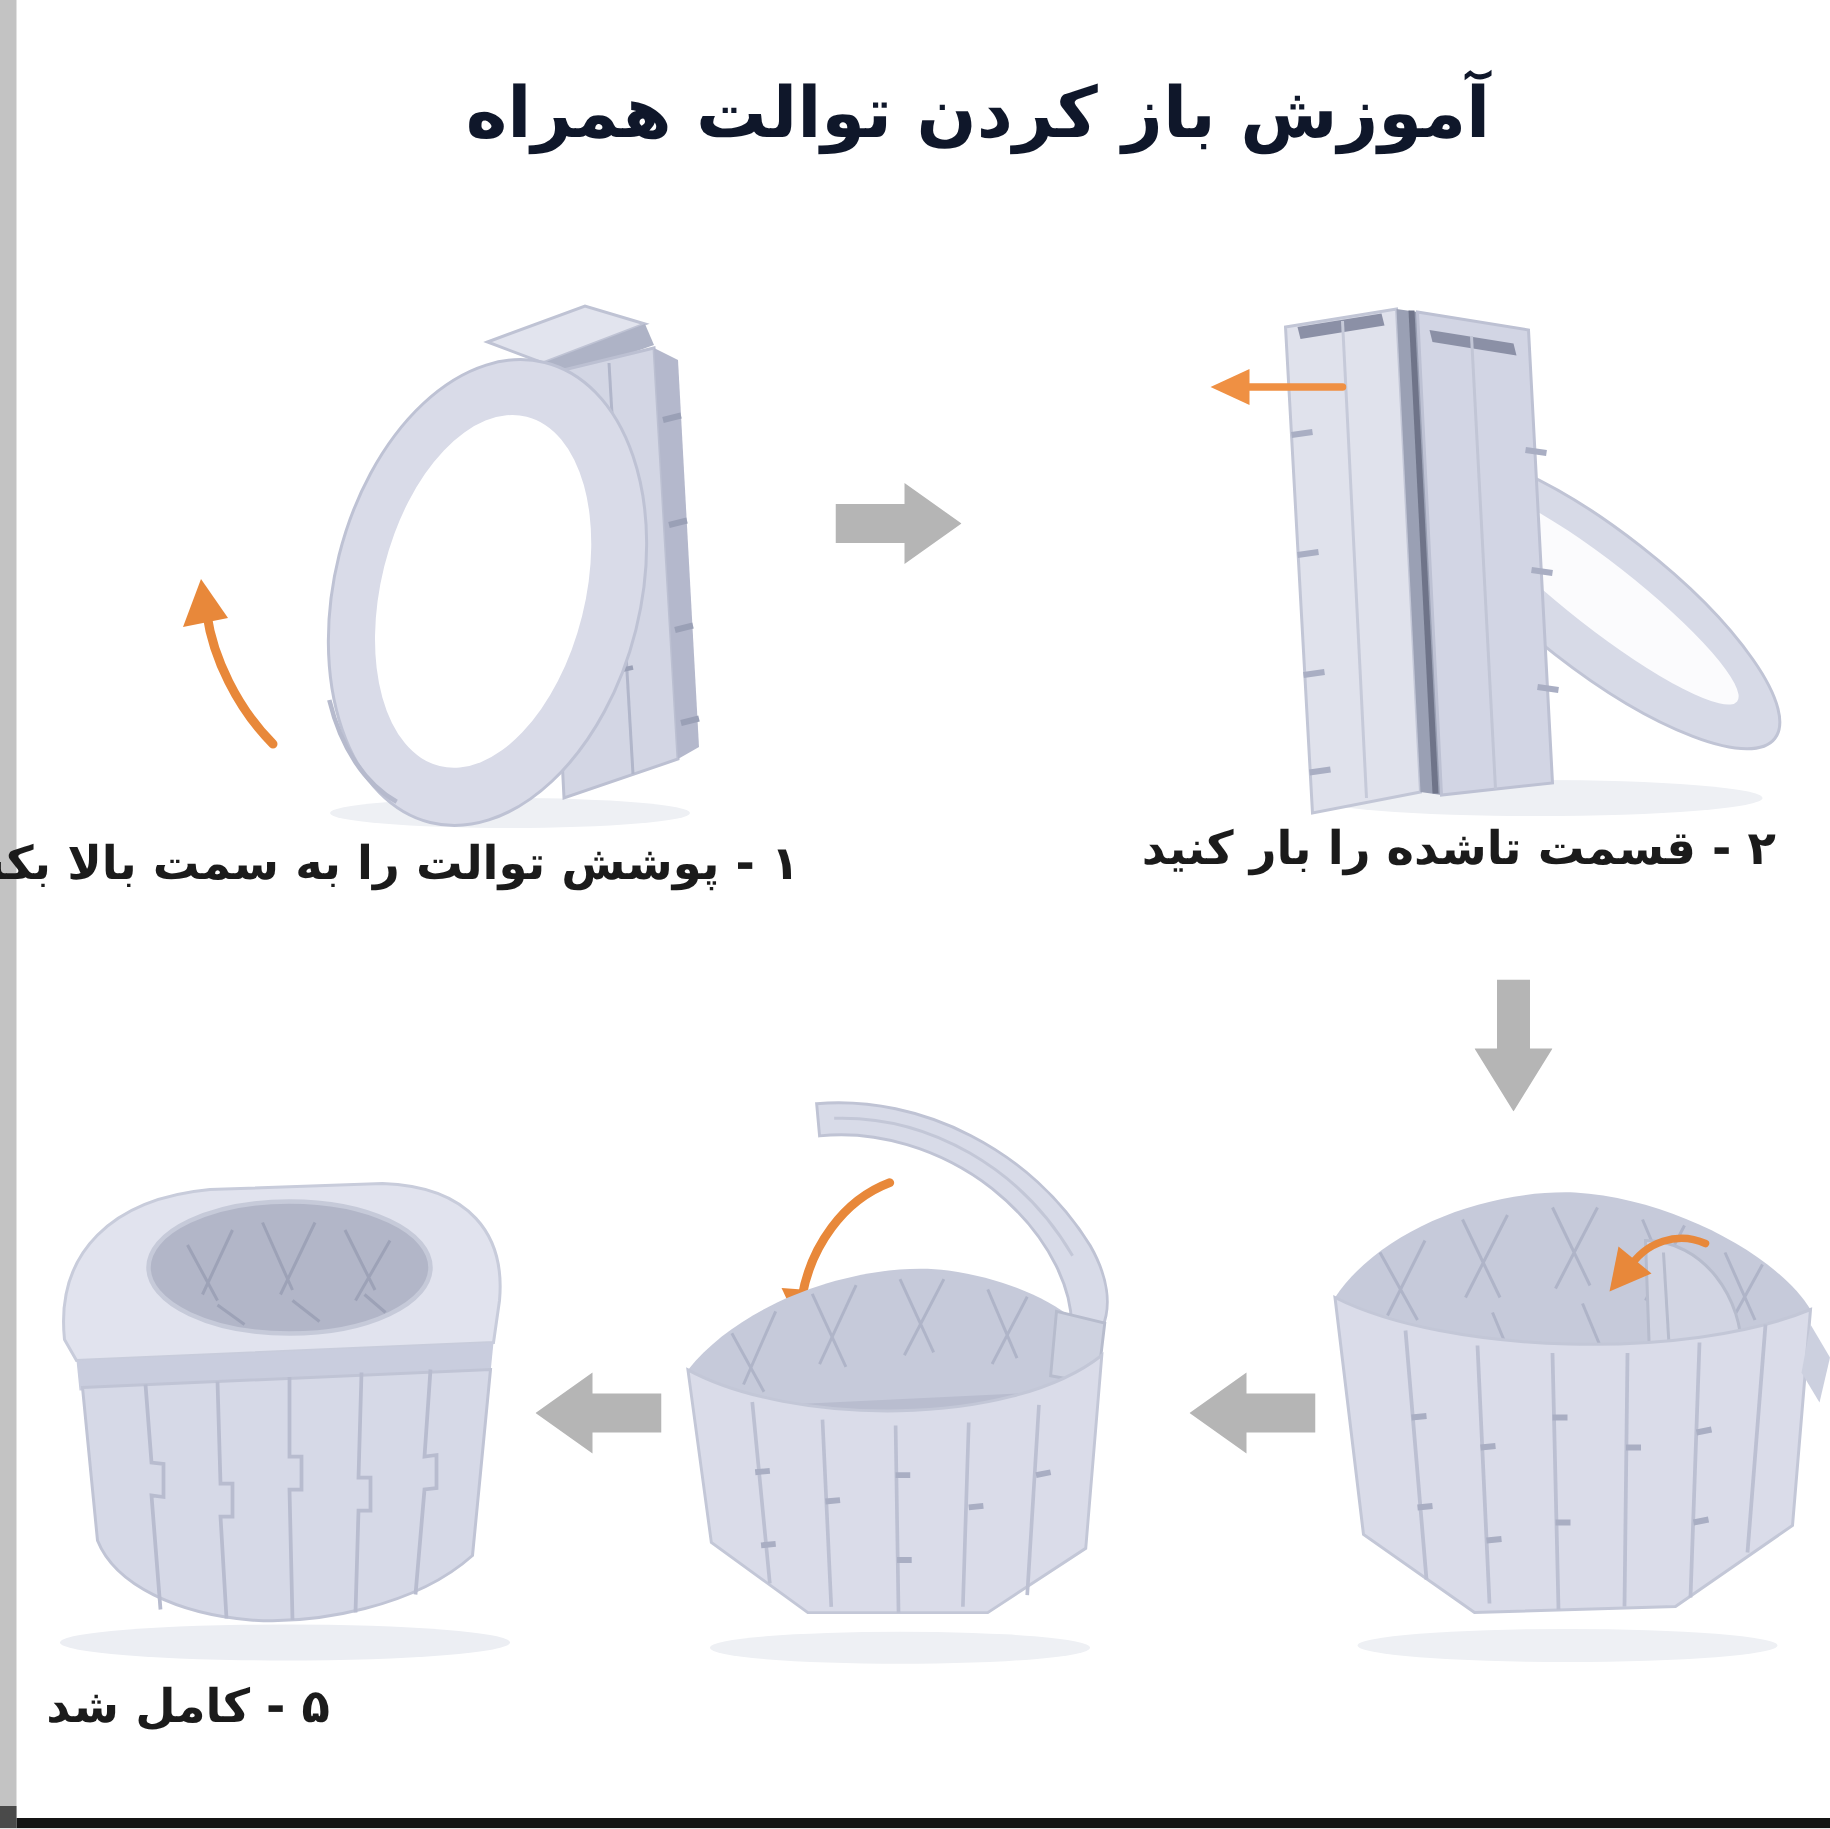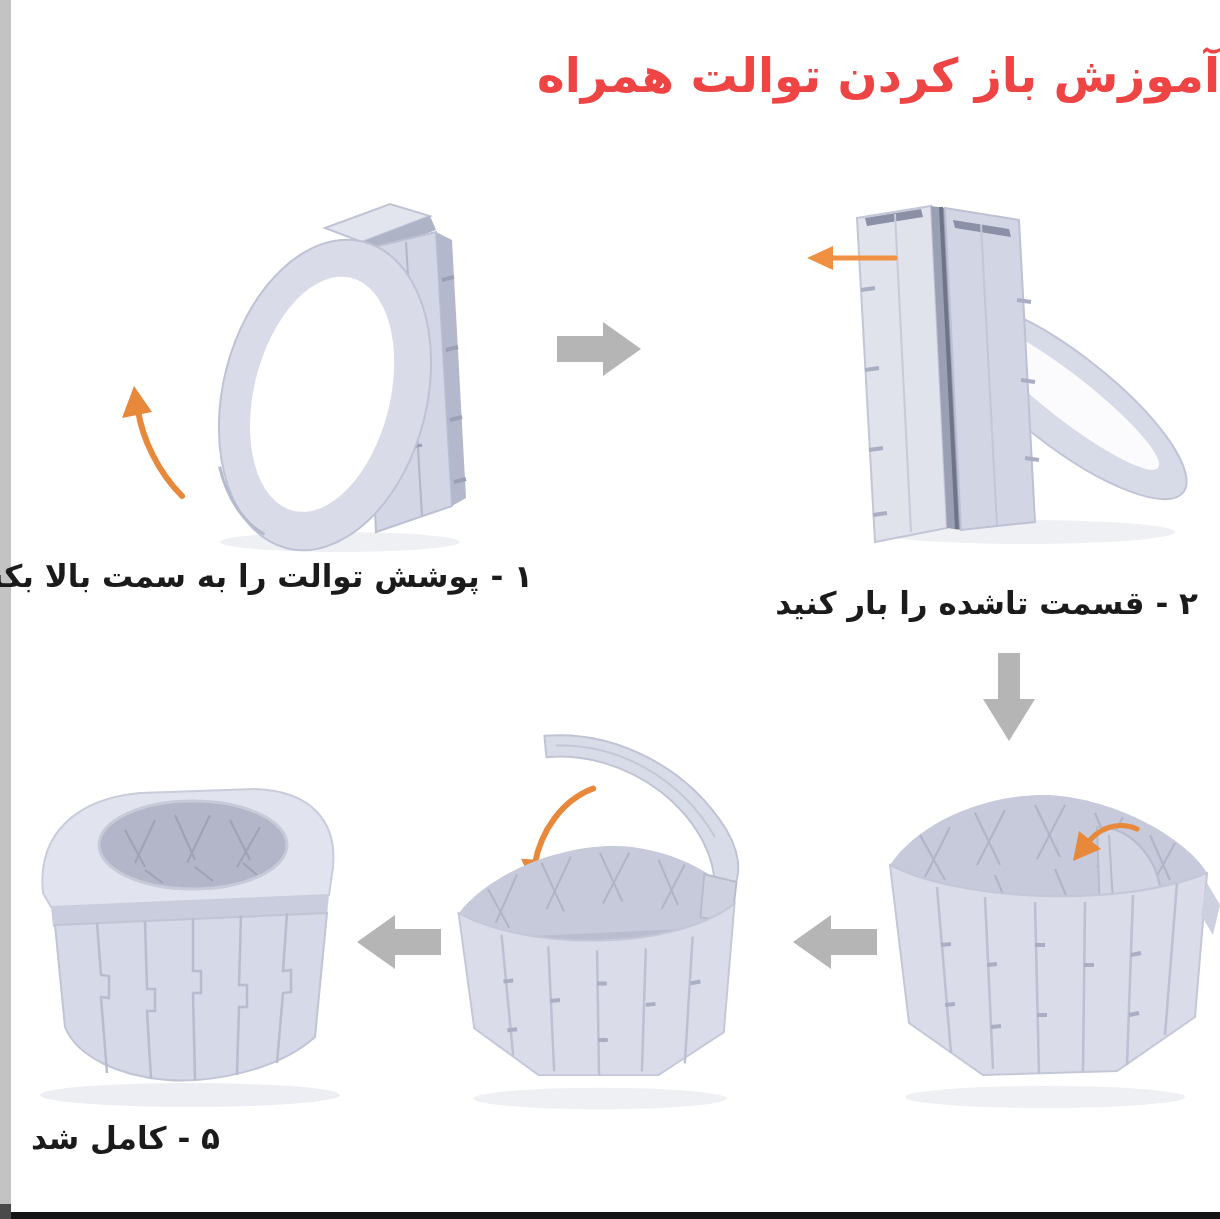--- a/index.html
+++ b/index.html
@@ -24,37 +24,37 @@
     height: 7px; background: #141414;
   }
   .bottom-corner {
     position: absolute; left: 0; bottom: 0;
     width: 11px; height: 15px; background: #4a4a4a;
   }
   .title {
     position: absolute;
     top: 48px; left: 84px; right: 0;
     margin: 0;
-    text-align: right;
+    text-align: center;
     direction: rtl;
     font-size: 47px;
     font-weight: bold;
-    color: #ef4444;
+    color: #0f172a;
     white-space: nowrap;
   }
   .caption {
     position: absolute;
     direction: rtl;
     white-space: nowrap;
     font-size: 31px;
     font-weight: bold;
     color: #1b1b1b;
   }
   .cap-1 { top: 558px; right: 687px; }
-  .cap-2 { top: 548px; right: 22px; margin-top: 37px; }
+  .cap-2 { top: 548px; right: 36px; }
   .cap-3 { top: 1120px; right: 7px; }
   .cap-4 { top: 1120px; right: 490px; }
   .cap-5 { top: 1120px; right: 1000px; }
   figure.step { position: absolute; margin: 0; }
   .fig-1 { left: 100px; top: 190px; width: 400px; height: 370px; }
   .fig-2 { left: 795px; top: 200px; width: 400px; height: 350px; }
   .fig-3 { left: 865px; top: 765px; width: 355px; height: 350px; }
   .fig-4 { left: 435px; top: 728px; width: 330px; height: 390px; }
   .fig-5 { left: 15px;  top: 775px; width: 345px; height: 335px; }
   figure.step svg { width: 100%; height: 100%; display: block; }

